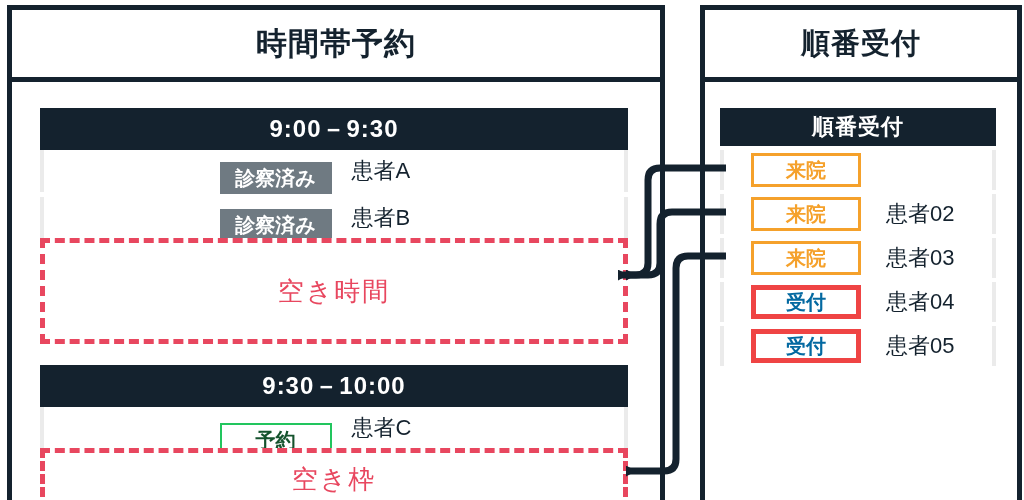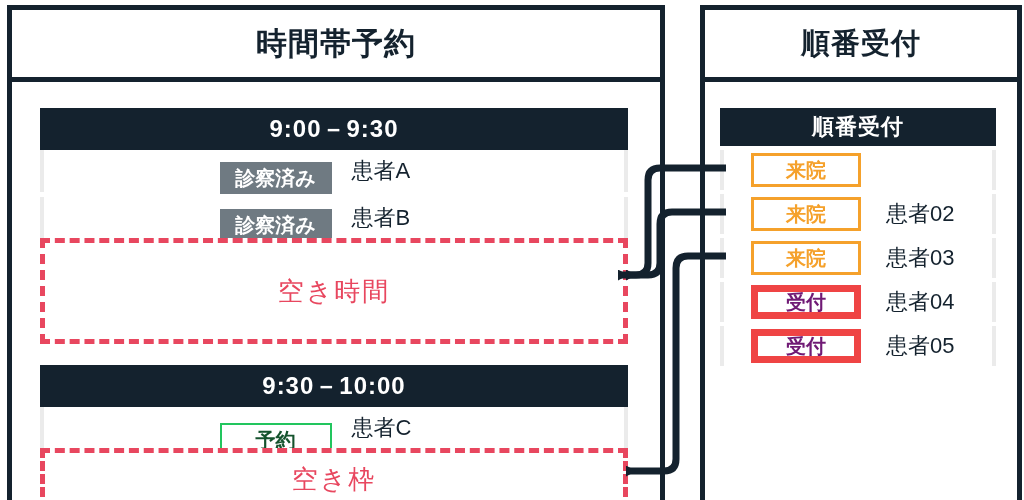--- a/index.html
+++ b/index.html
@@ -163,22 +163,22 @@
   }
   .badge-arrived {
     background: #ffffff;
     color: #f5a12b;
     border: 3px solid #f5a12b;
     width: 110px;
     height: 34px;
   }
   .badge-recept {
     background: #ffffff;
-    color: #701a75;
-    border: 7px solid #ef4444;
+    color: #0369a1;
+    border: 5px solid #ef4444;
     width: 110px;
     height: 34px;
   }
 
   
   #connectors {
     position: absolute;
     left: 0; top: 0;
     width: 1024px;
     height: 500px;

